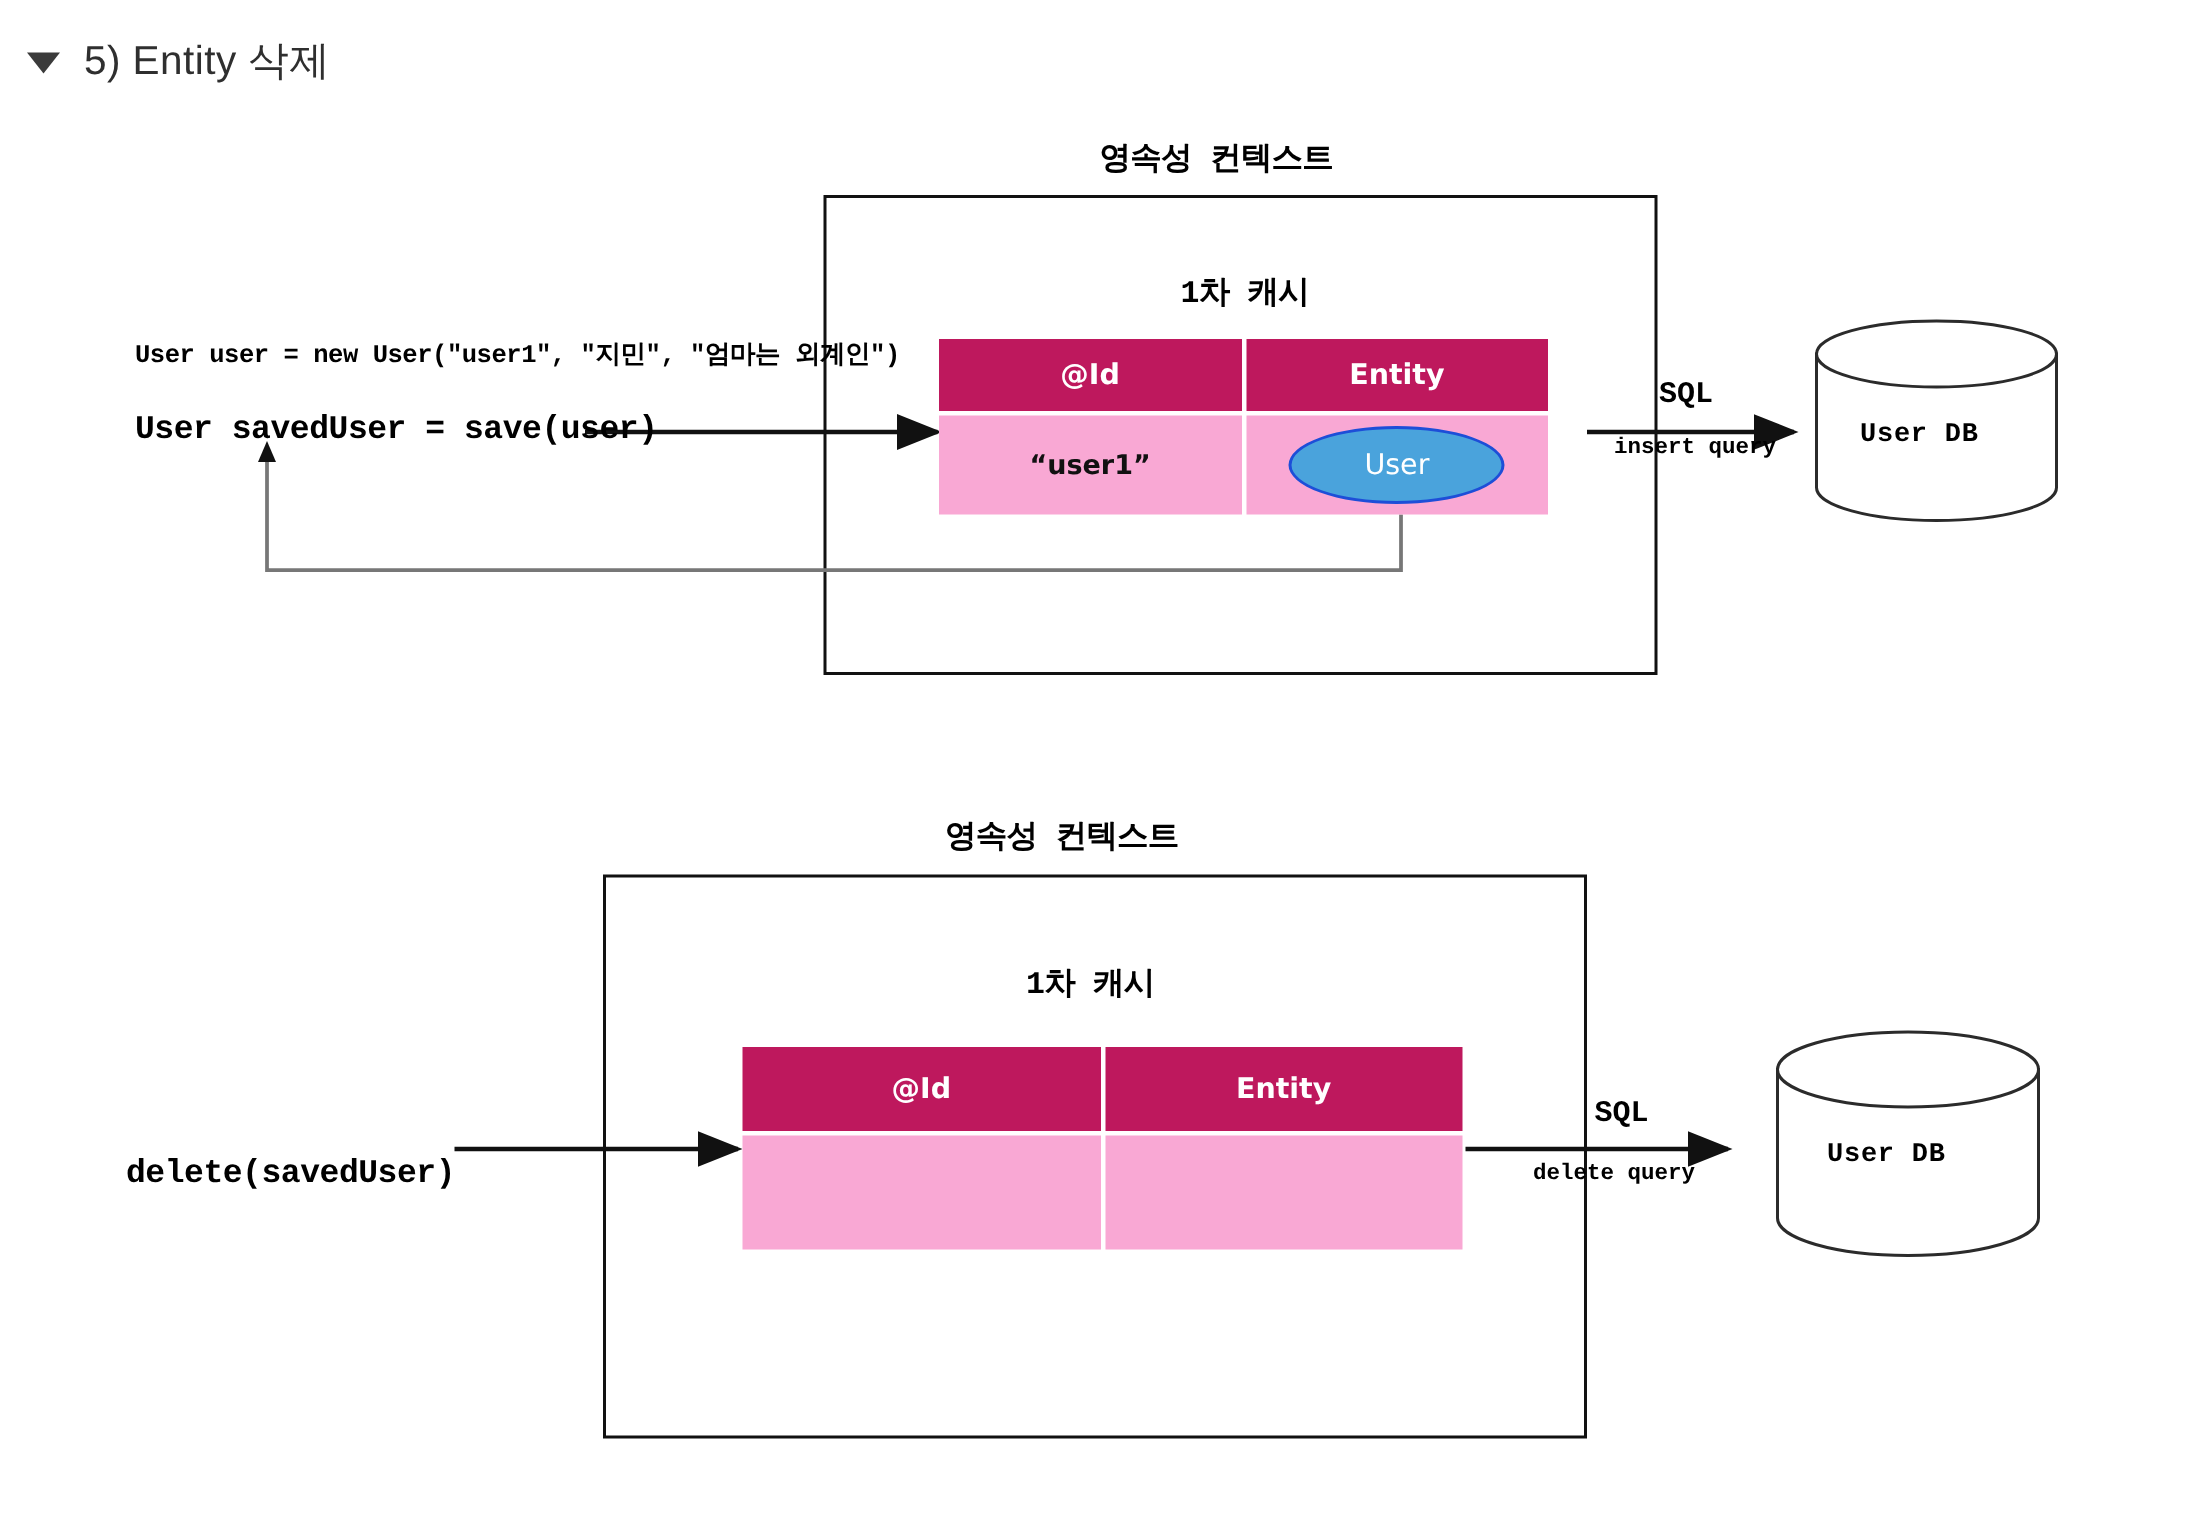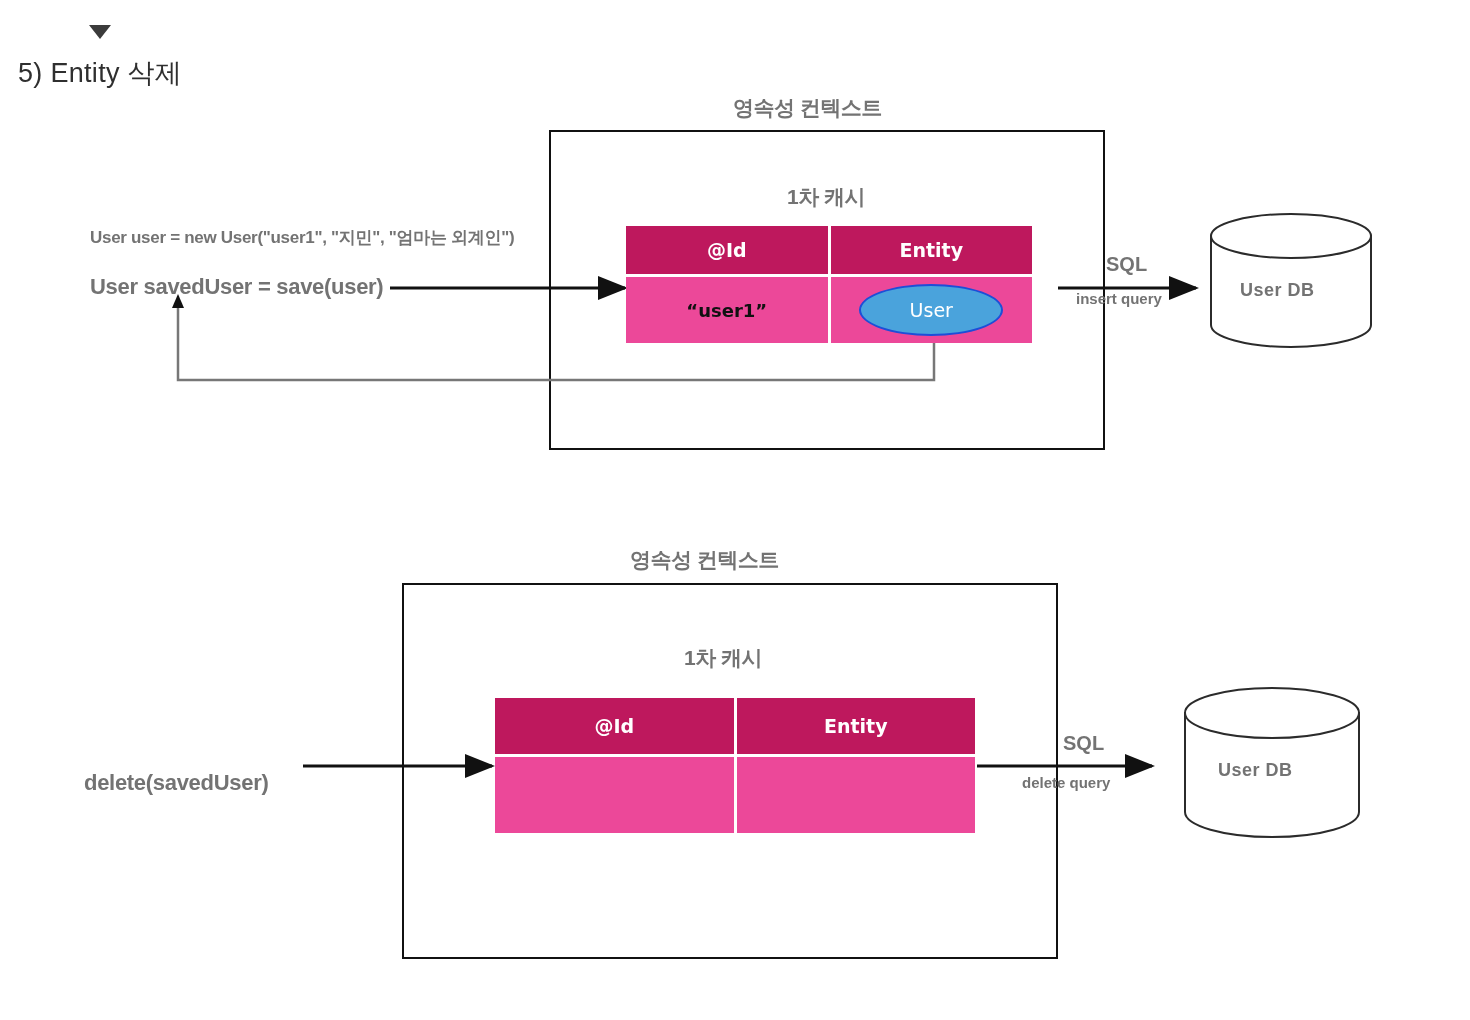--- a/index.html
+++ b/index.html
@@ -16,21 +16,20 @@
   }
 
   
   #page-heading {
     position: absolute;
     left: 18px;
     top: 22px;
     display: flex;
     align-items: center;
     gap: 16px;
-    flex-direction: column;
   }
   #page-heading .tri {
     width: 0;
     height: 0;
     border-left: 11px solid transparent;
     border-right: 11px solid transparent;
     border-top: 14px solid #3b3b3b;
     margin-top: 3px;
   }
   #page-heading .htext {
@@ -47,23 +46,23 @@
     top: 0;
     width: 1470px;
     height: 1020px;
     pointer-events: none;
   }
   .scene svg { display: block; }
 
   
   .lbl {
     position: absolute;
-    font-family: Liberation Sans, sans-serif;
+    font-family: Liberation Mono, monospace;
     font-weight: bold;
-    color: #737373;
+    color: #000000;
     white-space: nowrap;
     line-height: 1;
   }
 
   .ctx-title { font-size: 21px; letter-spacing: -0.5px; }
   .cache-title { font-size: 21px; letter-spacing: -0.5px; }
   .code-line { font-size: 17px; letter-spacing: -0.3px; }
   .code-line-big { font-size: 22px; letter-spacing: -0.3px; }
   .sql-big { font-size: 20px; }
   .sql-small { font-size: 15px; }
@@ -81,21 +80,21 @@
     background: #be185d;
     color: #ffffff;
     font-family: "DejaVu Sans", sans-serif;
     font-weight: bold;
     font-size: 19px;
     display: flex;
     align-items: center;
     justify-content: center;
   }
   .cache-table .td {
-    background: #ec4899;
+    background: #f9a8d4;
     color: #111111;
     font-family: "DejaVu Sans", sans-serif;
     font-weight: bold;
     font-size: 18px;
     display: flex;
     align-items: center;
     justify-content: center;
     position: relative;
   }
   .entity-ellipse {

